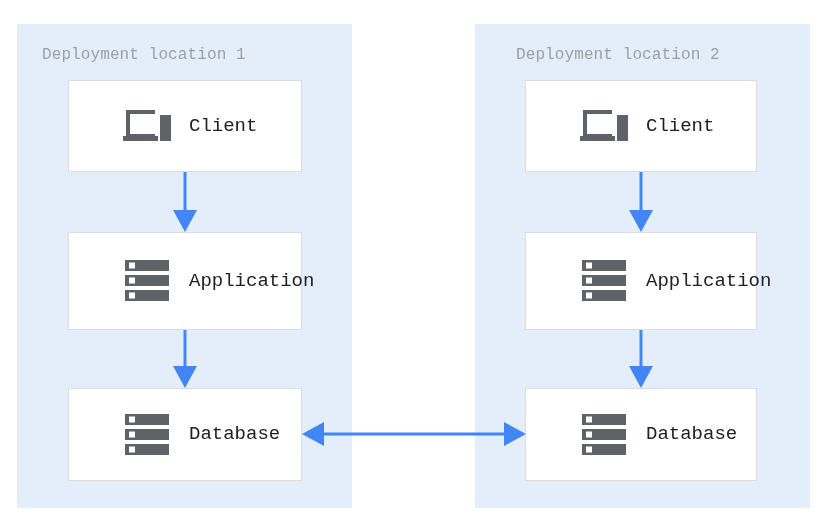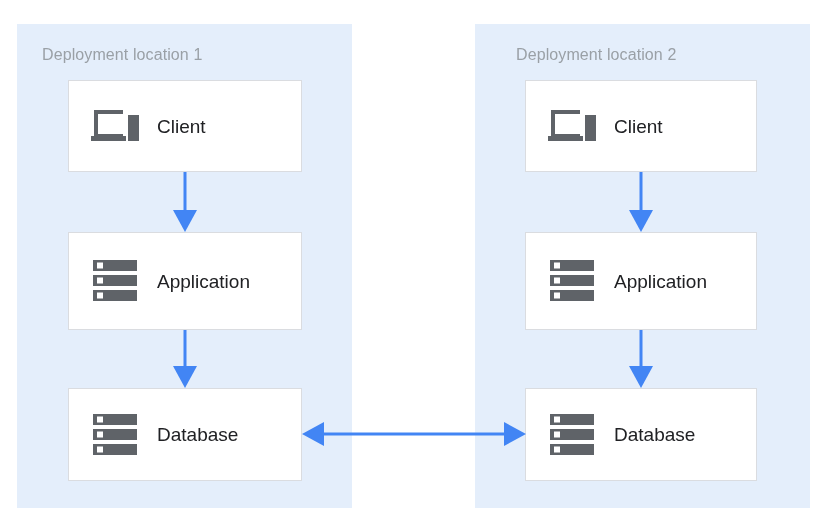--- a/index.html
+++ b/index.html
@@ -12,20 +12,21 @@
     height: 524px;
     font-family: "Liberation Sans", sans-serif;
     position: relative;
     overflow: hidden;
   }
   #canvas {
     position: relative;
     width: 834px;
     height: 452px;
     background: #ffffff;
+    font-family: Liberation Mono, monospace;
   }
   .zone {
     position: absolute;
     background: #e4eefb;
   }
   .zone-title {
     position: absolute;
     font-size: 16px;
     color: #9aa0a6;
     letter-spacing: 0.1px;
@@ -34,20 +35,21 @@
   }
   .node {
     position: absolute;
     background: #ffffff;
     border: 1px solid #dadce0;
     box-sizing: border-box;
     display: flex;
     flex-direction: row;
     align-items: center;
     justify-content: flex-start;
+    padding-left: 32px;
   }
   .node-icon {
     flex: 0 0 auto;
     width: 52px;
     height: 44px;
     margin-left: 20px;
     display: flex;
     align-items: center;
     justify-content: center;
   }

